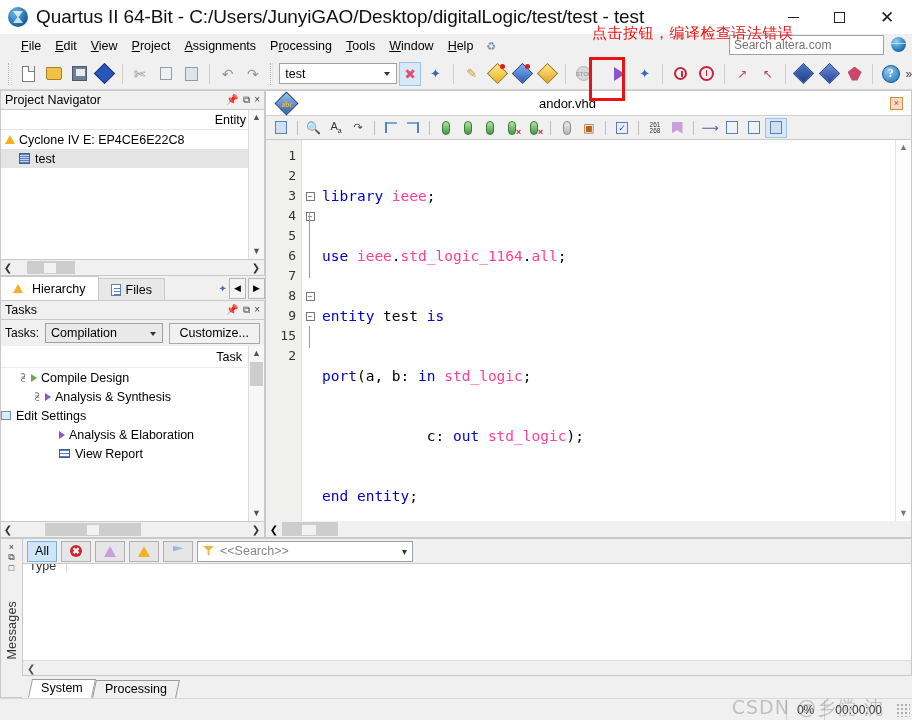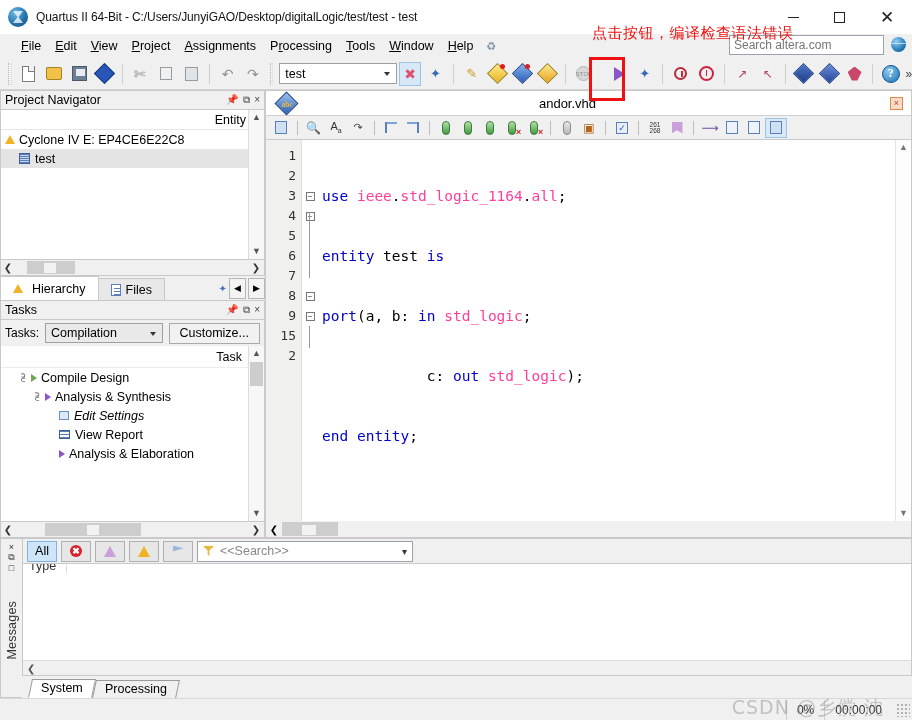--- a/index.html
+++ b/index.html
@@ -33,21 +33,21 @@
     background: radial-gradient(circle at 35% 30%, #6fb7e8 0%, #1f6ea8 60%, #0d4a77 100%);
     position: relative; flex: none;
   }
   .app-logo::after {
     content: ""; position: absolute; left: 5px; top: 4px;
     width: 10px; height: 12px;
     background: #fff; opacity: .75;
     clip-path: polygon(0 0, 100% 0, 55% 50%, 100% 100%, 0 100%, 45% 50%);
   }
   .title-text {
-    font-size: 12px; color: #111; white-space: nowrap;
+    font-size: 19px; color: #111; white-space: nowrap;
     letter-spacing: -0.1px;
   }
   .win-btns {
     position: absolute; right: 0; top: 0; height: 34px;
     display: flex; align-items: center;
   }
   .win-btn {
     width: 46px; height: 34px;
     display: flex; align-items: center; justify-content: center;
     font-size: 15px; color: #222;
@@ -589,31 +589,31 @@
         <div class="task-row" style="padding-left:20px;">
           <span class="caret">⫔</span>
           <span class="tri-green"></span>
           <span>Compile Design</span>
         </div>
         <div class="task-row" style="padding-left:34px;">
           <span class="caret">⫔</span>
           <span class="tri-purple"></span>
           <span>Analysis &amp; Synthesis</span>
         </div>
-        <div class="task-row" style="padding-left:58px;font-style:italic;">
+        <div class="task-row" style="">
           <span class="sq-blue"></span>
           <span>Edit Settings</span>
+        </div>
+        <div class="task-row" style="padding-left:58px;">
+          <span class="tri-purple"></span>
+          <span>Analysis &amp; Elaboration</span>
         </div>
         <div class="task-row" style="padding-left:58px;">
           <span class="sq-grid"></span>
           <span>View Report</span>
-        </div>
-        <div class="task-row" style="padding-left:58px;">
-          <span class="tri-purple"></span>
-          <span>Analysis &amp; Elaboration</span>
         </div>
         <div class="vscroll">
           <div class="arw">▲</div>
           <div class="thumb"></div>
           <div class="arw bot">▼</div>
         </div>
       </div>
       <div class="hscroll">
         <div class="arw">❮</div>
         <div class="thumb-track">
@@ -738,20 +738,21 @@
             </div>
           <div>
               <span class="fold-box">−</span>
             </div>
           <div></div>
           <div></div>
           <div class="fold-line" style="top:72px;height:66px;"></div>
           <div class="fold-line" style="top:186px;height:22px;"></div>
         </div>
         <div class="code-area">
+          <div class="ln"><span class="kw">library </span><span class="id">ieee</span><span class="pl">;</span></div>
           <div class="ln"><span class="kw">use </span><span class="id">ieee</span><span class="pl">.</span><span class="id">std_logic_1164</span><span class="pl">.</span><span class="id">all</span><span class="pl">;</span></div>
           <div class="ln"><span class="kw">entity </span><span class="pl">test </span><span class="kw">is</span></div>
           <div class="ln"><span class="kw">port</span><span class="pl">(a, b: </span><span class="kw">in </span><span class="id">std_logic</span><span class="pl">;</span></div>
           <div class="ln"><span class="pl">            c: </span><span class="kw">out </span><span class="id">std_logic</span><span class="pl">);</span></div>
           <div class="ln"><span class="kw">end entity</span><span class="pl">;</span></div>
           
           
           
           
           

